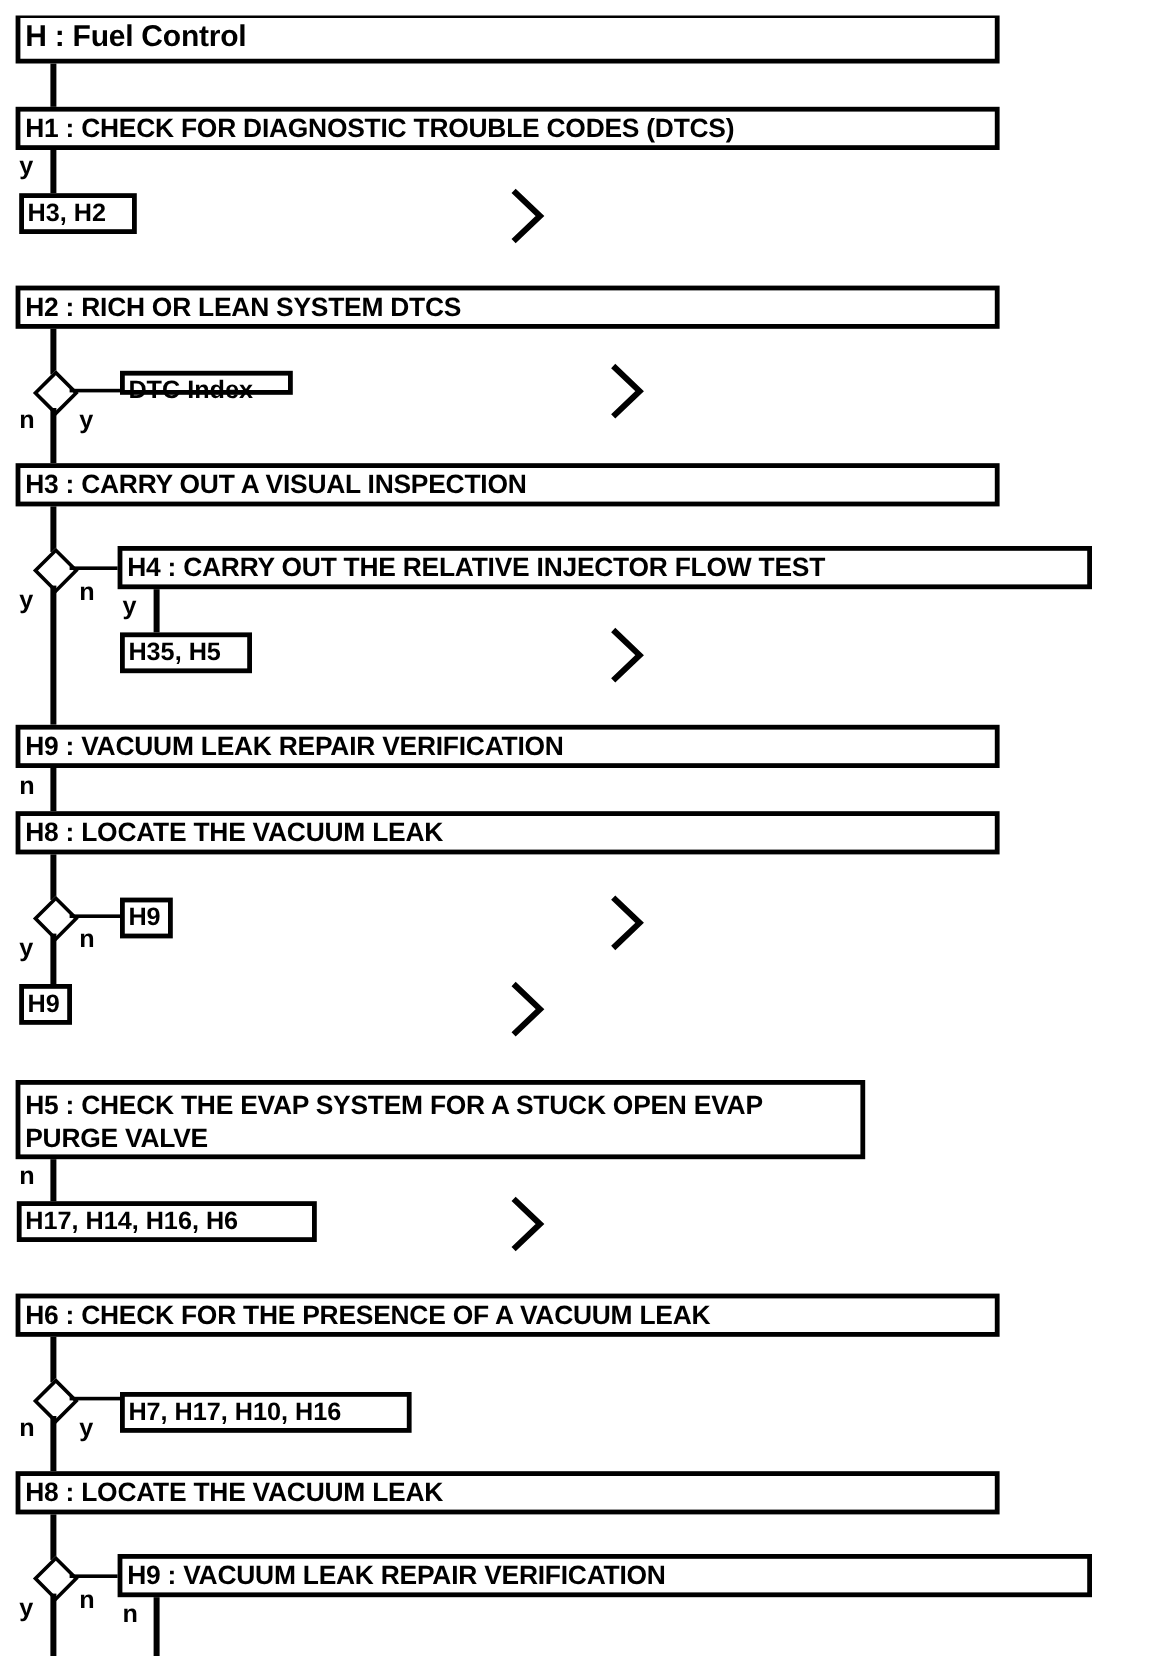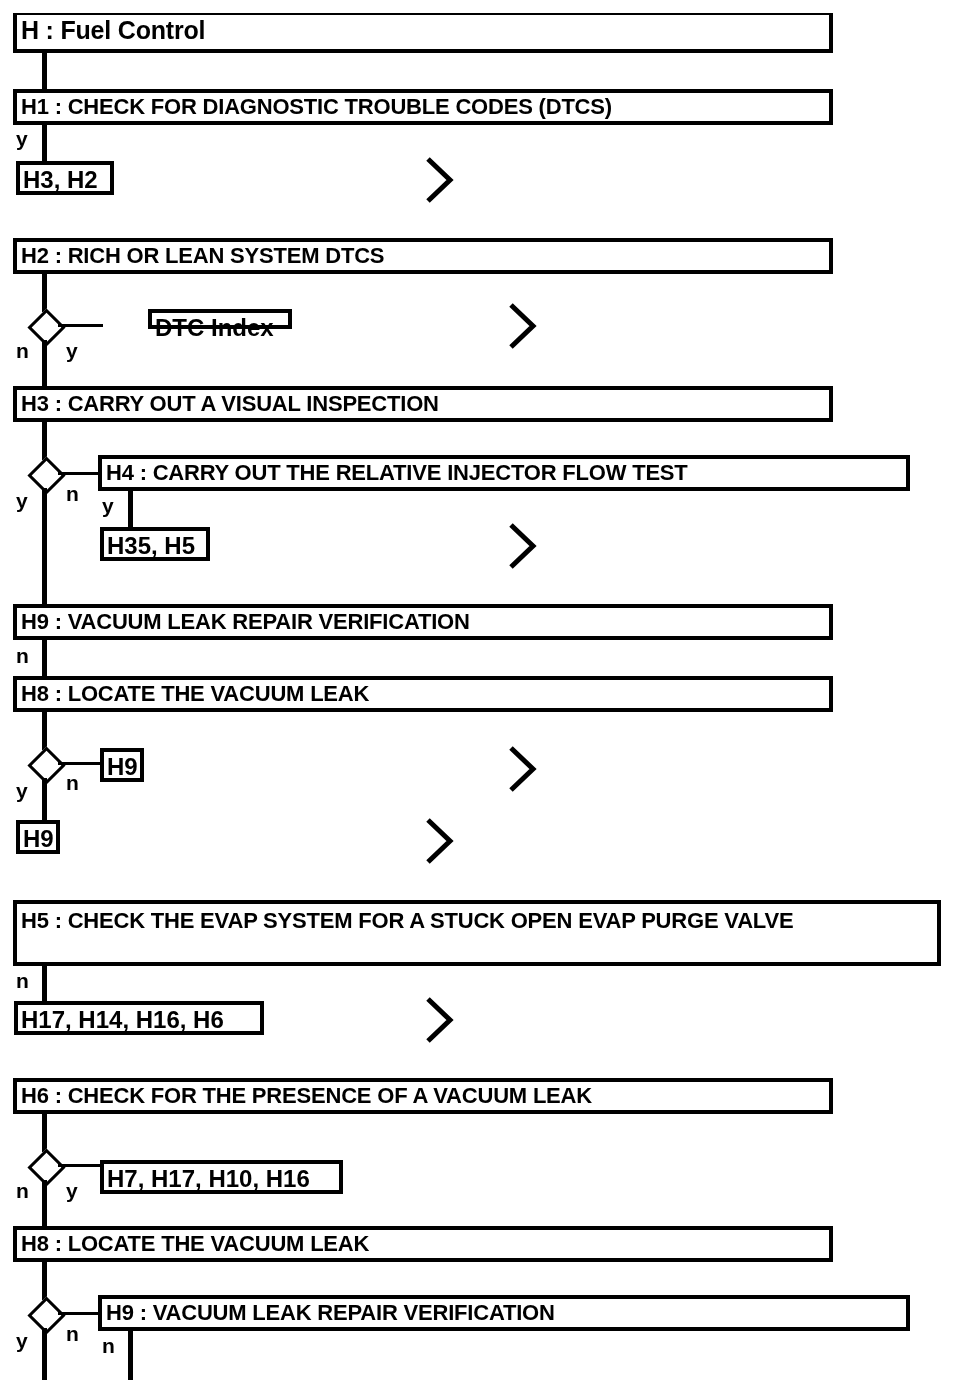--- a/index.html
+++ b/index.html
@@ -44,21 +44,21 @@
     line-height: 1.28;
     padding-top: 3px;
   }
   
   .ref {
     position: absolute;
     box-sizing: border-box;
     border: 4px solid #000000;
     background: #ffffff;
     font-weight: bold;
-    font-size: 24px;
+    font-size: 21px;
     color: #000000;
     padding: 1px 3px 0 3px;
     white-space: nowrap;
     line-height: 1.18;
   }
   
   .vline {
     position: absolute;
     background: #000000;
     width: 5px;
@@ -120,21 +120,21 @@
   <div class="chevron" style="left:424px; top:155px;">
     <svg width="34" height="50" viewBox="0 0 34 50" aria-hidden="true">
       <polyline points="4,4 26,25 4,46" fill="none" stroke="#000000" stroke-width="5"></polyline>
     </svg>
   </div>
 
   <div class="box step" style="left:13px; top:238px; width:820px; height:36px;">H2 : RICH OR LEAN SYSTEM DTCS</div>
   <div class="vline" style="left:42px; top:274px; height:38px;"></div>
   <div class="diamond" style="left:29px; top:310px;"></div>
   <div class="hline" style="left:58px; top:324px; width:45px;"></div>
-  <div class="ref" style="left:100px; top:309px; width:144px; height:20px;margin-left:48px;">DTC Index</div>
+  <div class="ref" style="left:100px; top:309px; width:144px; height:20px;">DTC Index</div>
   <div class="blabel" style="left:66px; top:340px;">y</div>
   <div class="blabel" style="left:16px; top:340px;">n</div>
   <div class="vline" style="left:42px; top:340px; height:46px;"></div>
 
   <div class="chevron" style="left:507px; top:301px;">
     <svg width="34" height="50" viewBox="0 0 34 50" aria-hidden="true">
       <polyline points="4,4 26,25 4,46" fill="none" stroke="#000000" stroke-width="5"></polyline>
     </svg>
   </div>
 
@@ -175,21 +175,21 @@
     <svg width="34" height="50" viewBox="0 0 34 50" aria-hidden="true">
       <polyline points="4,4 26,25 4,46" fill="none" stroke="#000000" stroke-width="5"></polyline>
     </svg>
   </div>
   <div class="chevron" style="left:424px; top:816px;">
     <svg width="34" height="50" viewBox="0 0 34 50" aria-hidden="true">
       <polyline points="4,4 26,25 4,46" fill="none" stroke="#000000" stroke-width="5"></polyline>
     </svg>
   </div>
 
-  <div class="box step2" style="left:13px; top:900px; width:928px; height:66px;">H5 : CHECK THE EVAP SYSTEM FOR A STUCK OPEN EVAP PURGE VALVE</div>
+  <div class="box step2" style="left:13px; top:900px; width:708px; height:66px;">H5 : CHECK THE EVAP SYSTEM FOR A STUCK OPEN EVAP PURGE VALVE</div>
   <div class="vline" style="left:42px; top:966px; height:38px;"></div>
   <div class="blabel" style="left:16px; top:970px;">n</div>
   <div class="ref" style="left:14px; top:1001px; width:250px; height:34px;">H17, H14, H16, H6</div>
 
   <div class="chevron" style="left:424px; top:995px;">
     <svg width="34" height="50" viewBox="0 0 34 50" aria-hidden="true">
       <polyline points="4,4 26,25 4,46" fill="none" stroke="#000000" stroke-width="5"></polyline>
     </svg>
   </div>
 

